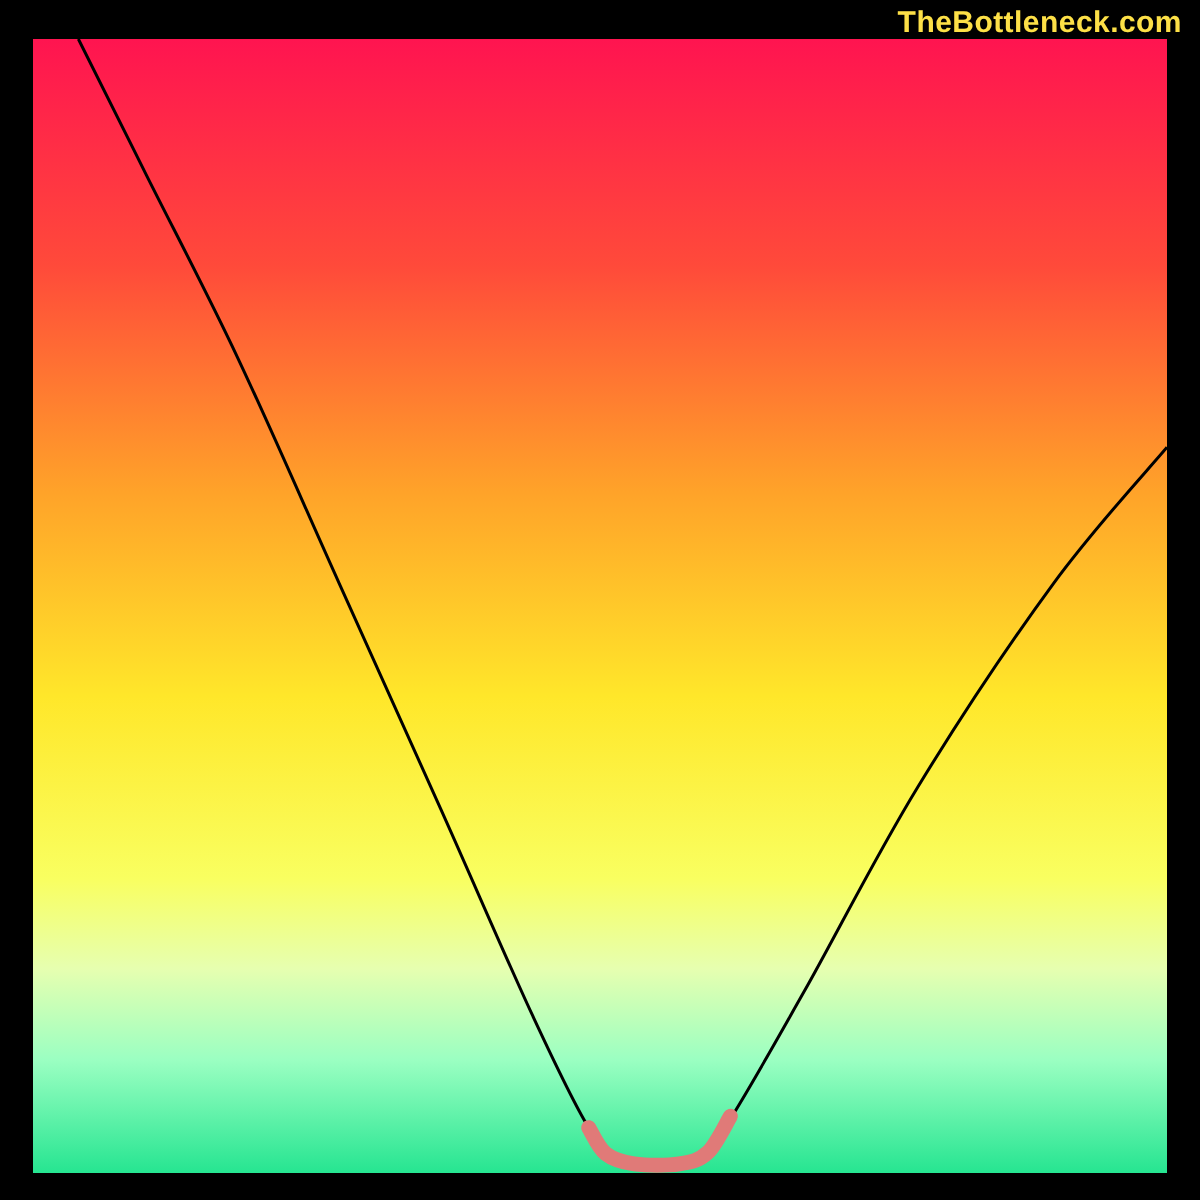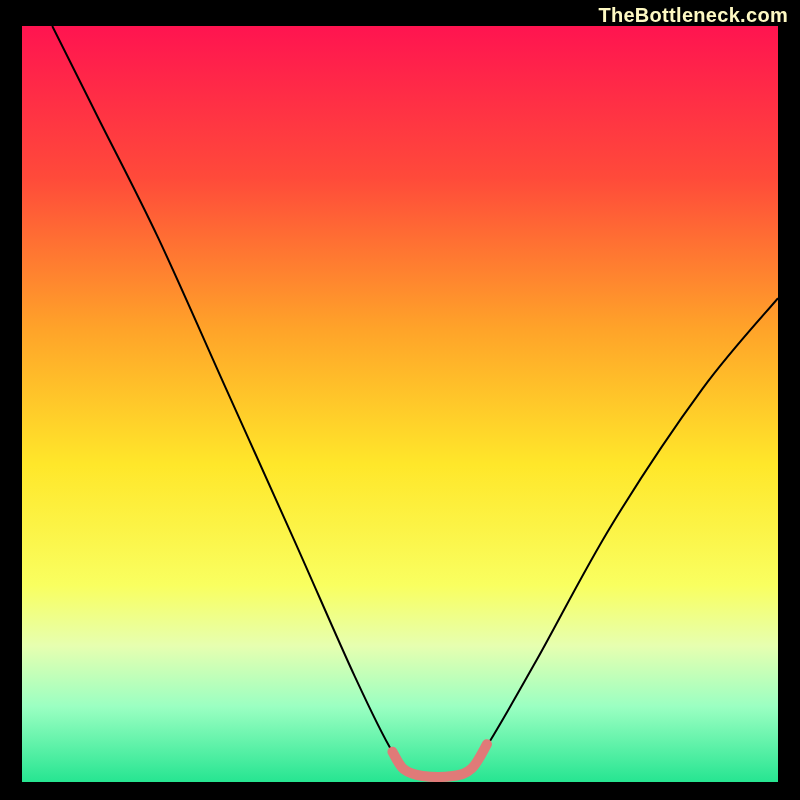--- a/index.html
+++ b/index.html
@@ -14,21 +14,21 @@
   .frame {
     position: relative;
     width: 800px;
     height: 800px;
     background: #000;
   }
   .watermark {
     position: absolute;
     top: 4px;
     right: 12px;
-    color: #fef9c3;
+    color: #fde047;
     font-size: 20px;
     font-weight: bold;
     letter-spacing: 0.3px;
     z-index: 10;
   }
   .plot-area {
     position: absolute;
     left: 22px;
     top: 26px;
     width: 756px;

